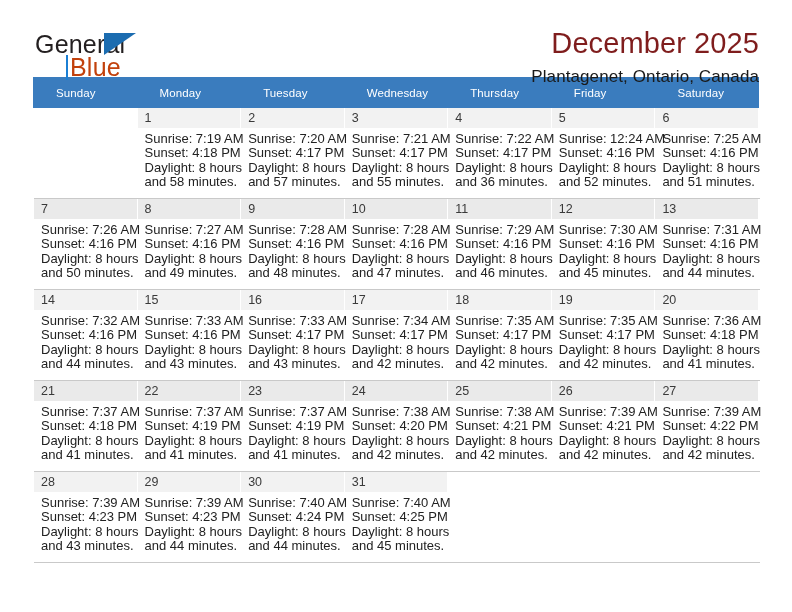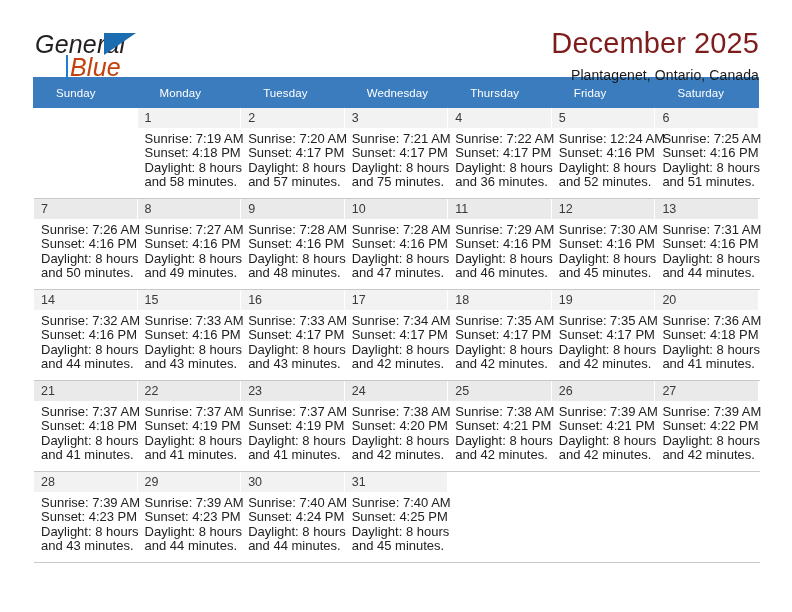--- a/index.html
+++ b/index.html
@@ -29,21 +29,20 @@
     justify-content: space-between;
     padding-top: 28px;
     height: 72px;
     box-sizing: border-box;
   }
   .brand {
     position: relative;
     width: 170px;
     height: 56px;
     flex: 0 0 auto;
-    font-style: italic;
   }
   .brand-general {
     position: absolute;
     left: 2px;
     top: 4px;
     font-size: 25px;
     letter-spacing: .2px;
     color: #231f20;
     line-height: 1;
   }
@@ -79,21 +78,21 @@
     padding-top: 0;
   }
   .cal-title {
     font-size: 29px;
     font-weight: normal;
     color: #7f1d1d;
     line-height: 1.05;
     letter-spacing: .1px;
   }
   .cal-subtitle {
-    font-size: 14px;
+    font-size: 17px;
     color: #1a1a1a;
     margin-top: 9px;
     letter-spacing: .1px;
   }
 
   
   .calendar {
     width: 726px;
     border-collapse: collapse;
     table-layout: fixed;
@@ -206,21 +205,21 @@
               <div>Daylight: 8 hours</div>
               <div>and 57 minutes.</div>
             </div>
           </td>
           <td>
             <div class="daynum">3</div>
             <div class="cell-body">
               <div>Sunrise: 7:21 AM</div>
               <div>Sunset: 4:17 PM</div>
               <div>Daylight: 8 hours</div>
-              <div>and 75 minutes.</div>
+              <div>and 55 minutes.</div>
             </div>
           </td>
           <td>
             <div class="daynum">4</div>
             <div class="cell-body">
               <div>Sunrise: 7:22 AM</div>
               <div>Sunset: 4:17 PM</div>
               <div>Daylight: 8 hours</div>
               <div>and 36 minutes.</div>
             </div>

